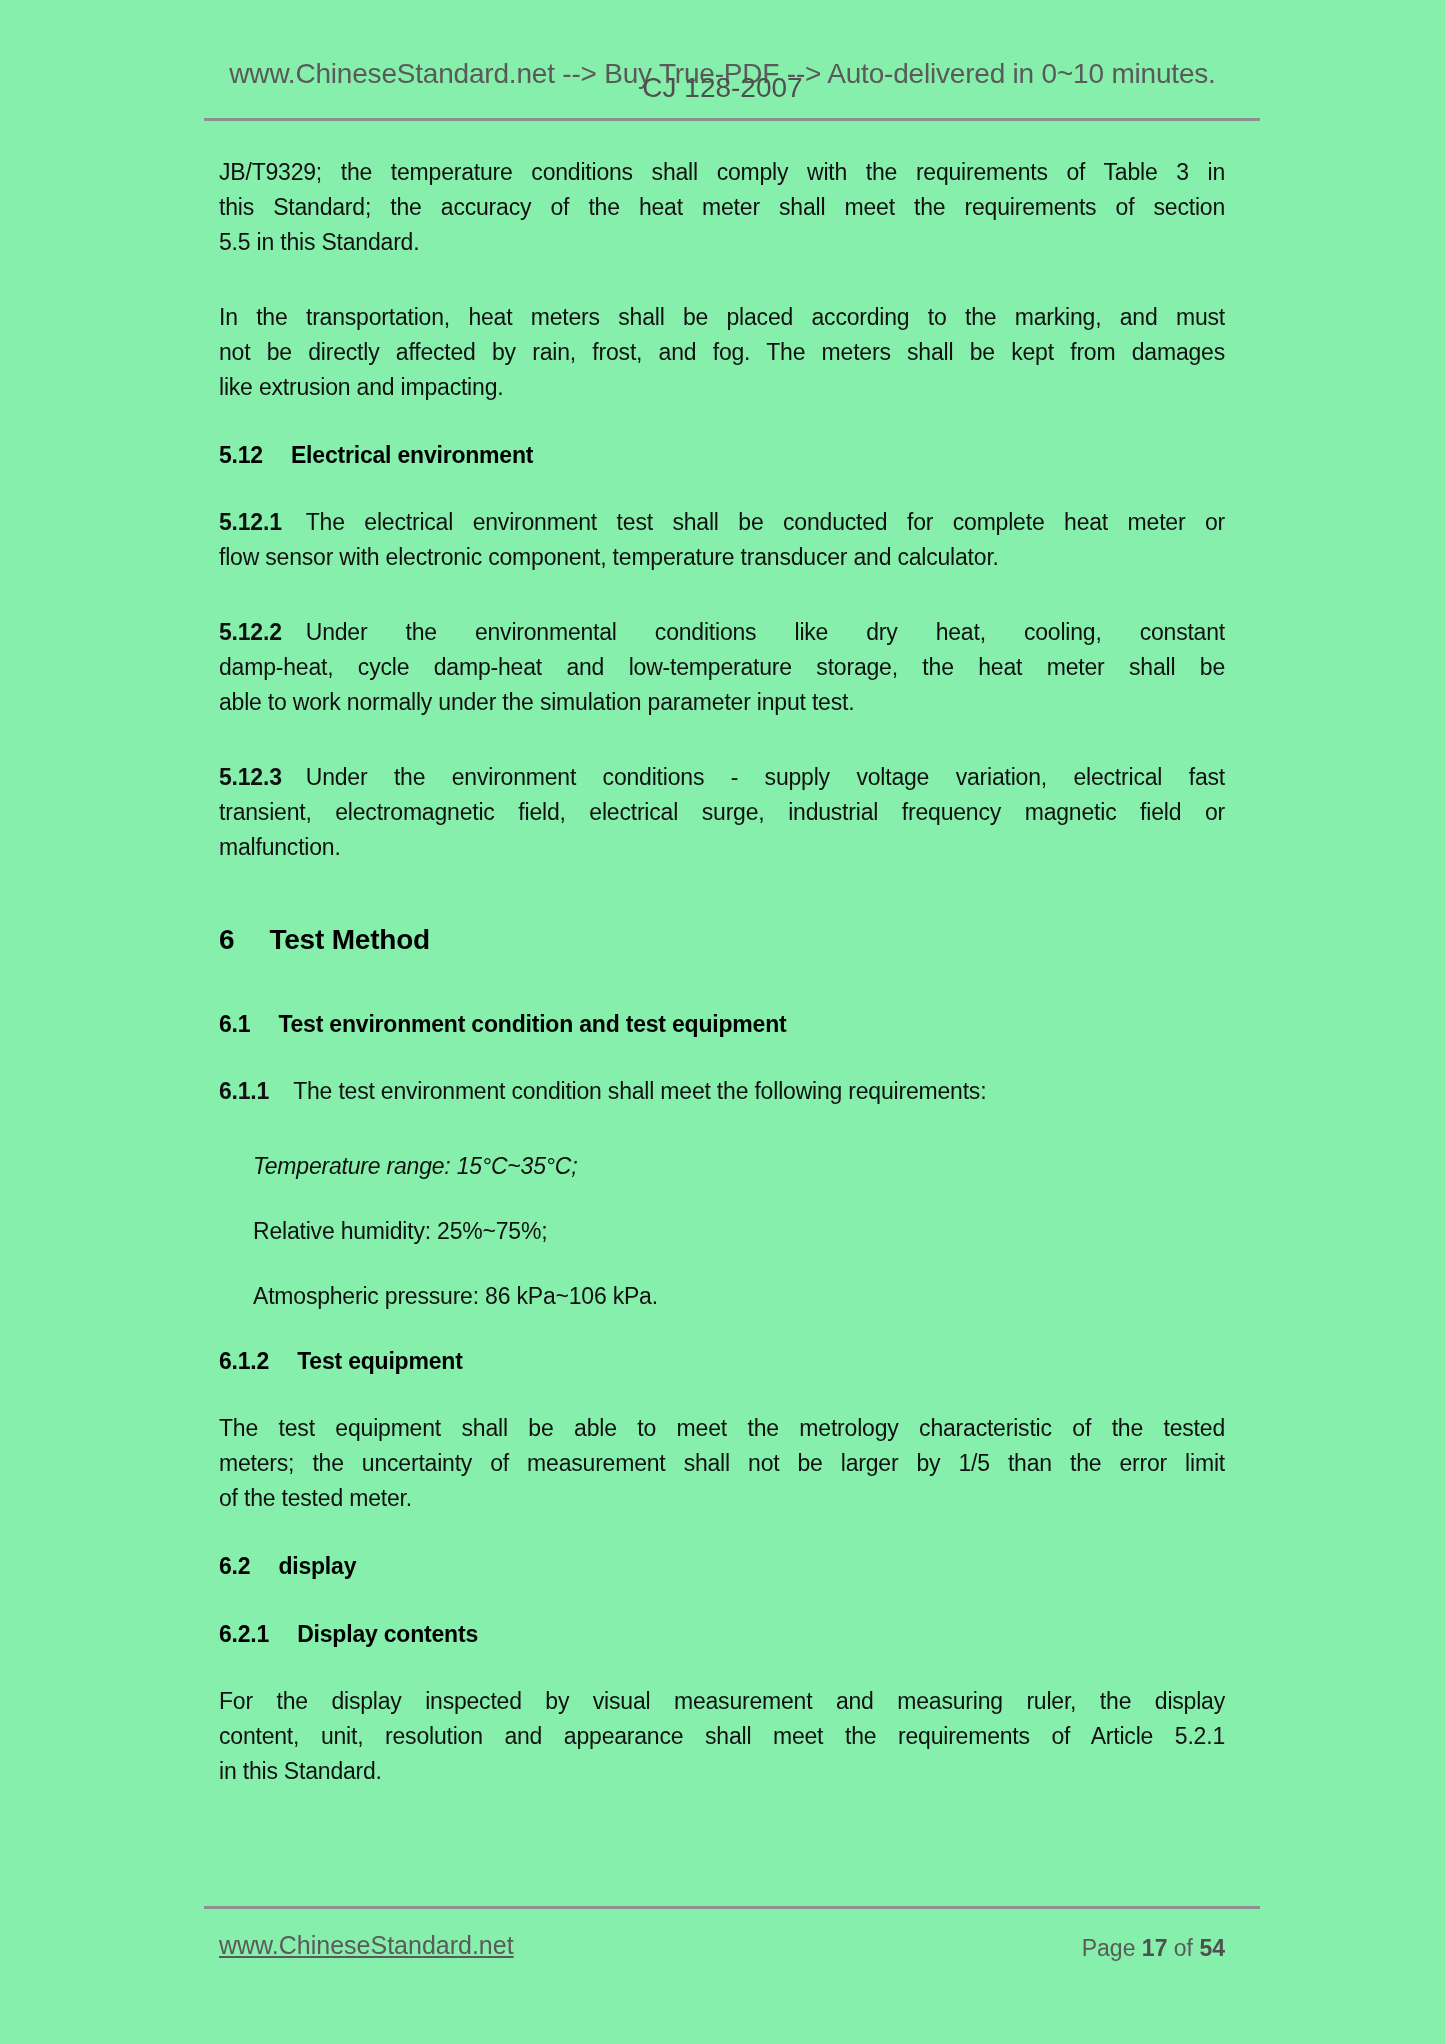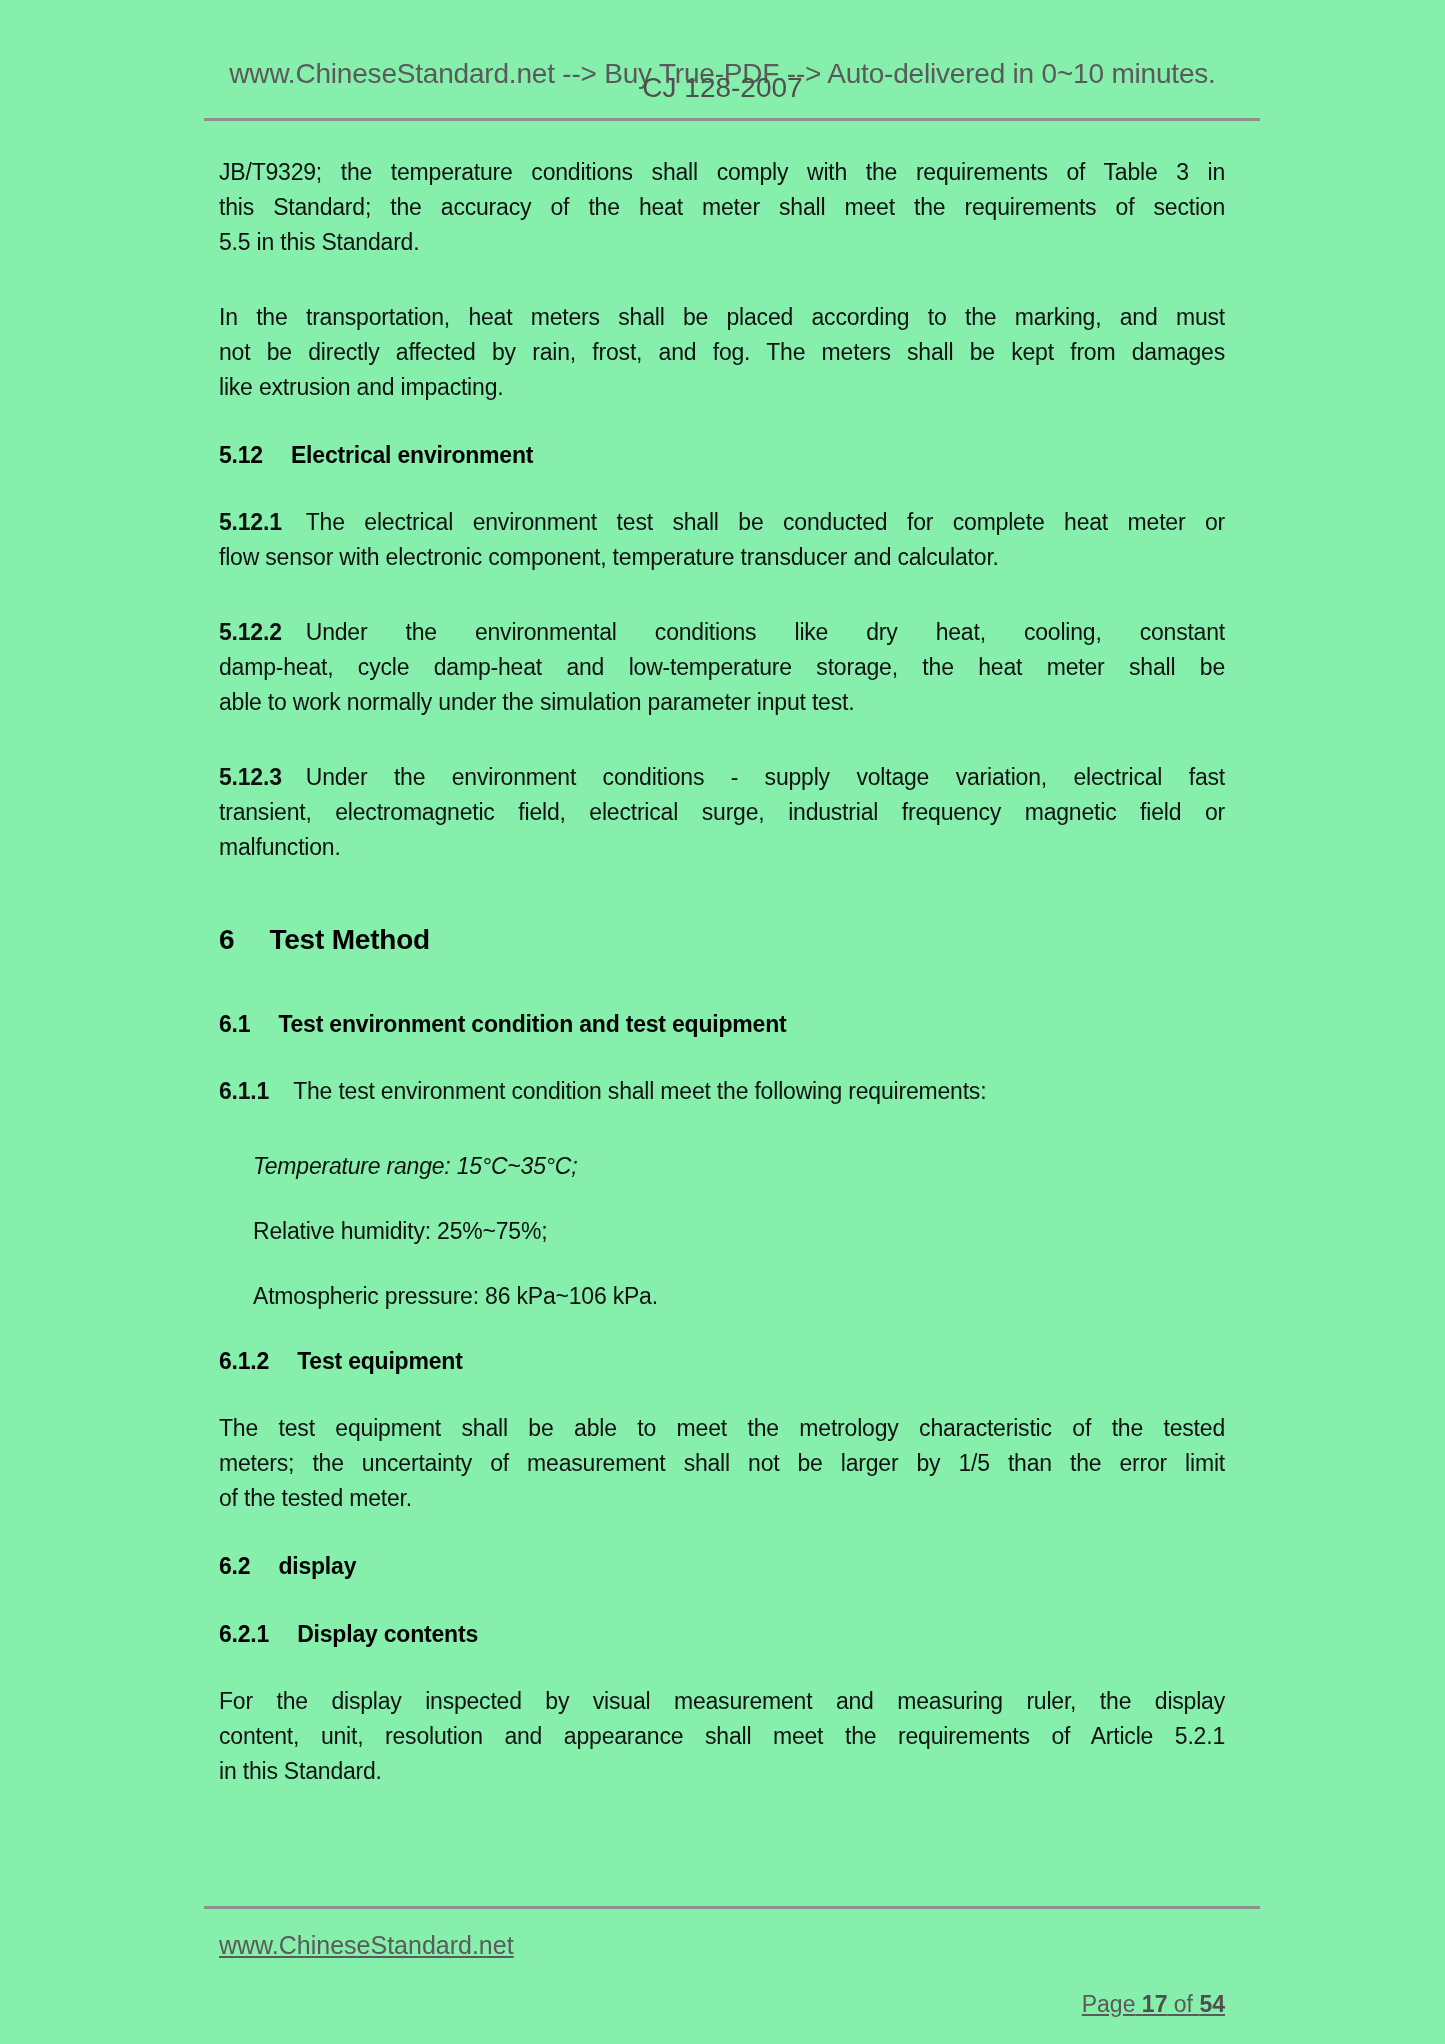--- a/index.html
+++ b/index.html
@@ -64,25 +64,24 @@
   .indent + .h2 { margin-top: 30px; }
 
   
   .ftr-site {
     position: absolute; left: 219px; top: 1928px;
     font-size: 25px; line-height: 35px;
     color: #5a5a5a;
     text-decoration: underline;
   }
   .ftr-page {
-    position: absolute; right: 220px; top: 1987px;
+    position: absolute; right: 220px; top: 1931px;
     font-size: 23px; line-height: 35px;
     color: #5a5a5a;
     white-space: nowrap;
-    text-decoration: underline;
   }
   .ftr-page .b { font-weight: bold; color: #4f4f4f; }
 </style>
 </head>
 <body>
 
 <div class="page">
 
   <div class="hdr-watermark">www.ChineseStandard.net --&gt; Buy True-PDF --&gt; Auto-delivered in 0~10 minutes.</div>
 

